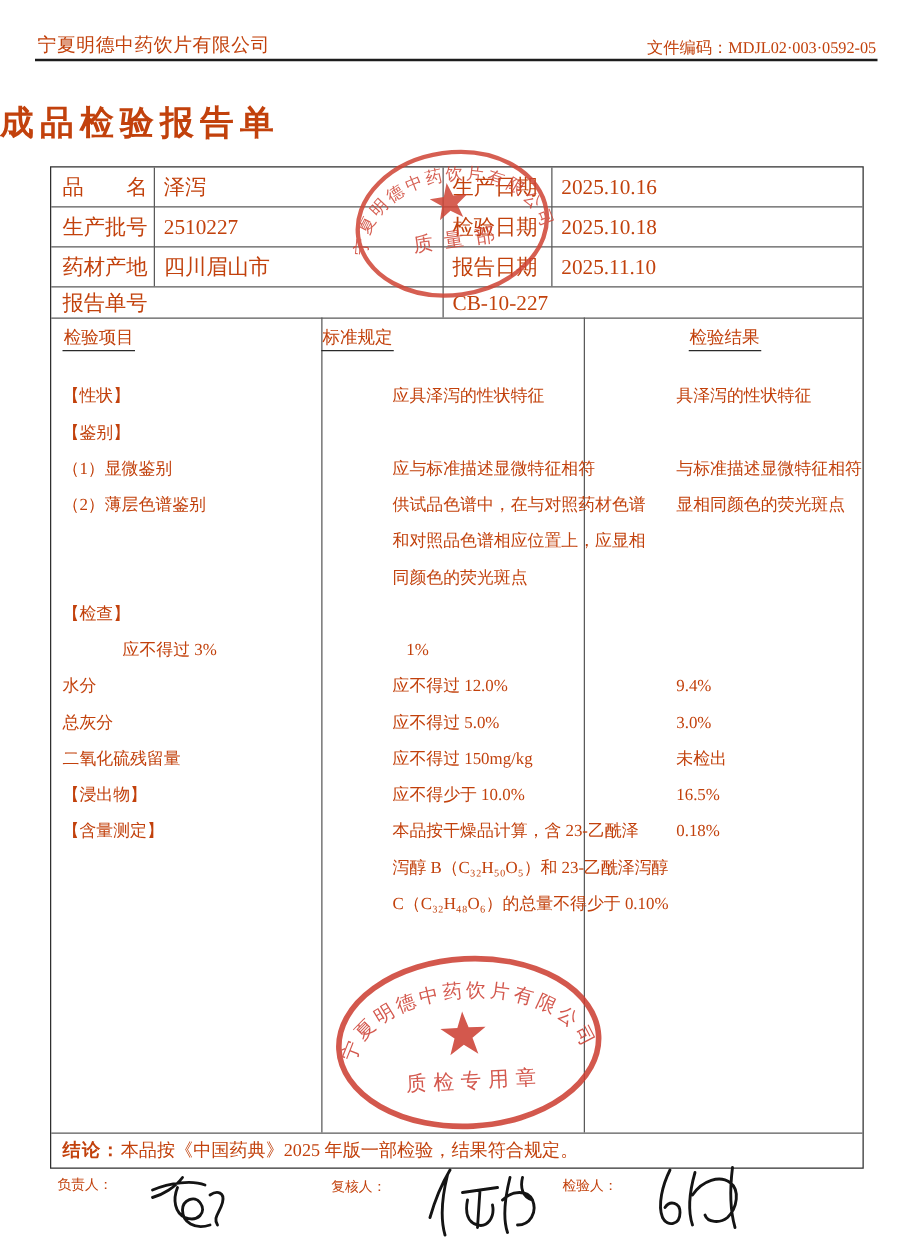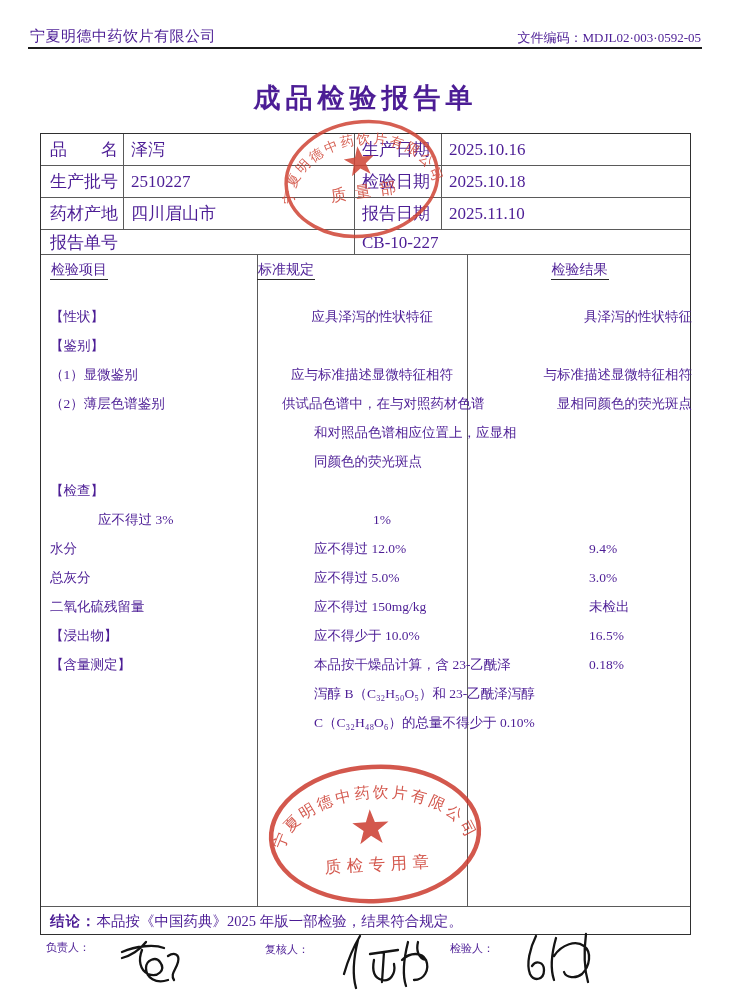--- a/index.html
+++ b/index.html
@@ -1,35 +1,35 @@
 <!DOCTYPE html>
 <html><head>
 <meta charset="utf-8">
 <style>
   html,body{margin:0;padding:0;background:#ffffff;}
   .page{position:relative;width:731px;height:1000px;background:#fff;overflow:hidden;
-        font-family:"Liberation Serif","DejaVu Serif",serif;color:#4c1d95;}
+        font-family:"Liberation Serif","DejaVu Serif",serif;color:#c2410c;}
   .abs{position:absolute;}
   .company{left:30px;top:27px;font-size:15px;letter-spacing:.5px;}
   .doccode{right:30px;top:29px;font-size:13px;}
   .rule{left:28px;top:47px;width:674px;height:2px;background:#1c1c1c;}
-  .title{left:0;top:80px;width:731px;text-align:center;font-size:27px;font-weight:bold;
+  .title{left:0;top:80px;width:731px;text-align:left;font-size:27px;font-weight:bold;
          letter-spacing:5px;margin:0;}
   
   .tbl{left:40px;top:133px;width:651px;height:802px;border:1.6px solid #2f2f2f;box-sizing:border-box;}
   .hl{position:absolute;left:0;width:100%;height:1px;background:#5a5a5a;}
   .vl{position:absolute;width:1px;background:#5a5a5a;}
   .cell{position:absolute;font-size:17px;line-height:21px;white-space:nowrap;}
   .thead{position:absolute;font-size:14px;}
   .thead span{border-bottom:1px solid #2a2a2a;padding:0 1px 2px 1px;}
   .mrows{position:absolute;left:0;top:168px;width:651px;}
   .mrow{display:flex;height:29px;line-height:29px;font-size:13.5px;}
   .mc1{width:216px;padding-left:9px;box-sizing:border-box;white-space:nowrap;}
   .mc2{width:210px;padding-left:9px;box-sizing:border-box;white-space:nowrap;margin-left:48px;}
-  .mc3{flex:1;padding-left:26px;white-space:nowrap;margin-left:48px;}
+  .mc3{flex:1;padding-left:26px;white-space:nowrap;}
   .concl{position:absolute;left:0;top:773px;width:651px;height:29px;line-height:28px;
          font-size:14.5px;padding-left:9px;box-sizing:border-box;white-space:nowrap;}
   .concl b{letter-spacing:1px;}
   .sig-label{position:absolute;font-size:11px;}
   .stamp{position:absolute;opacity:.85;}
   .sig{position:absolute;}
   .sig path{fill:none;stroke:#141414;stroke-width:2.3;stroke-linecap:round;stroke-linejoin:round;}
 </style>
 </head>
 <body>

